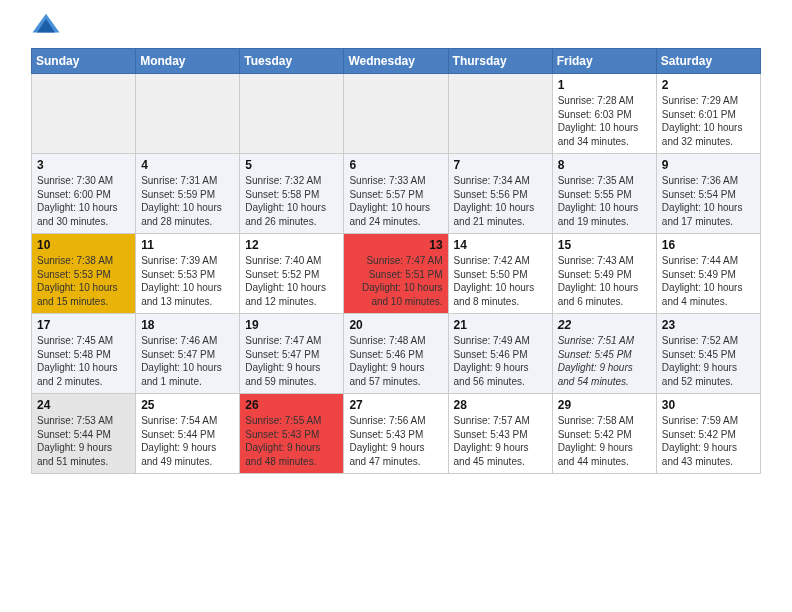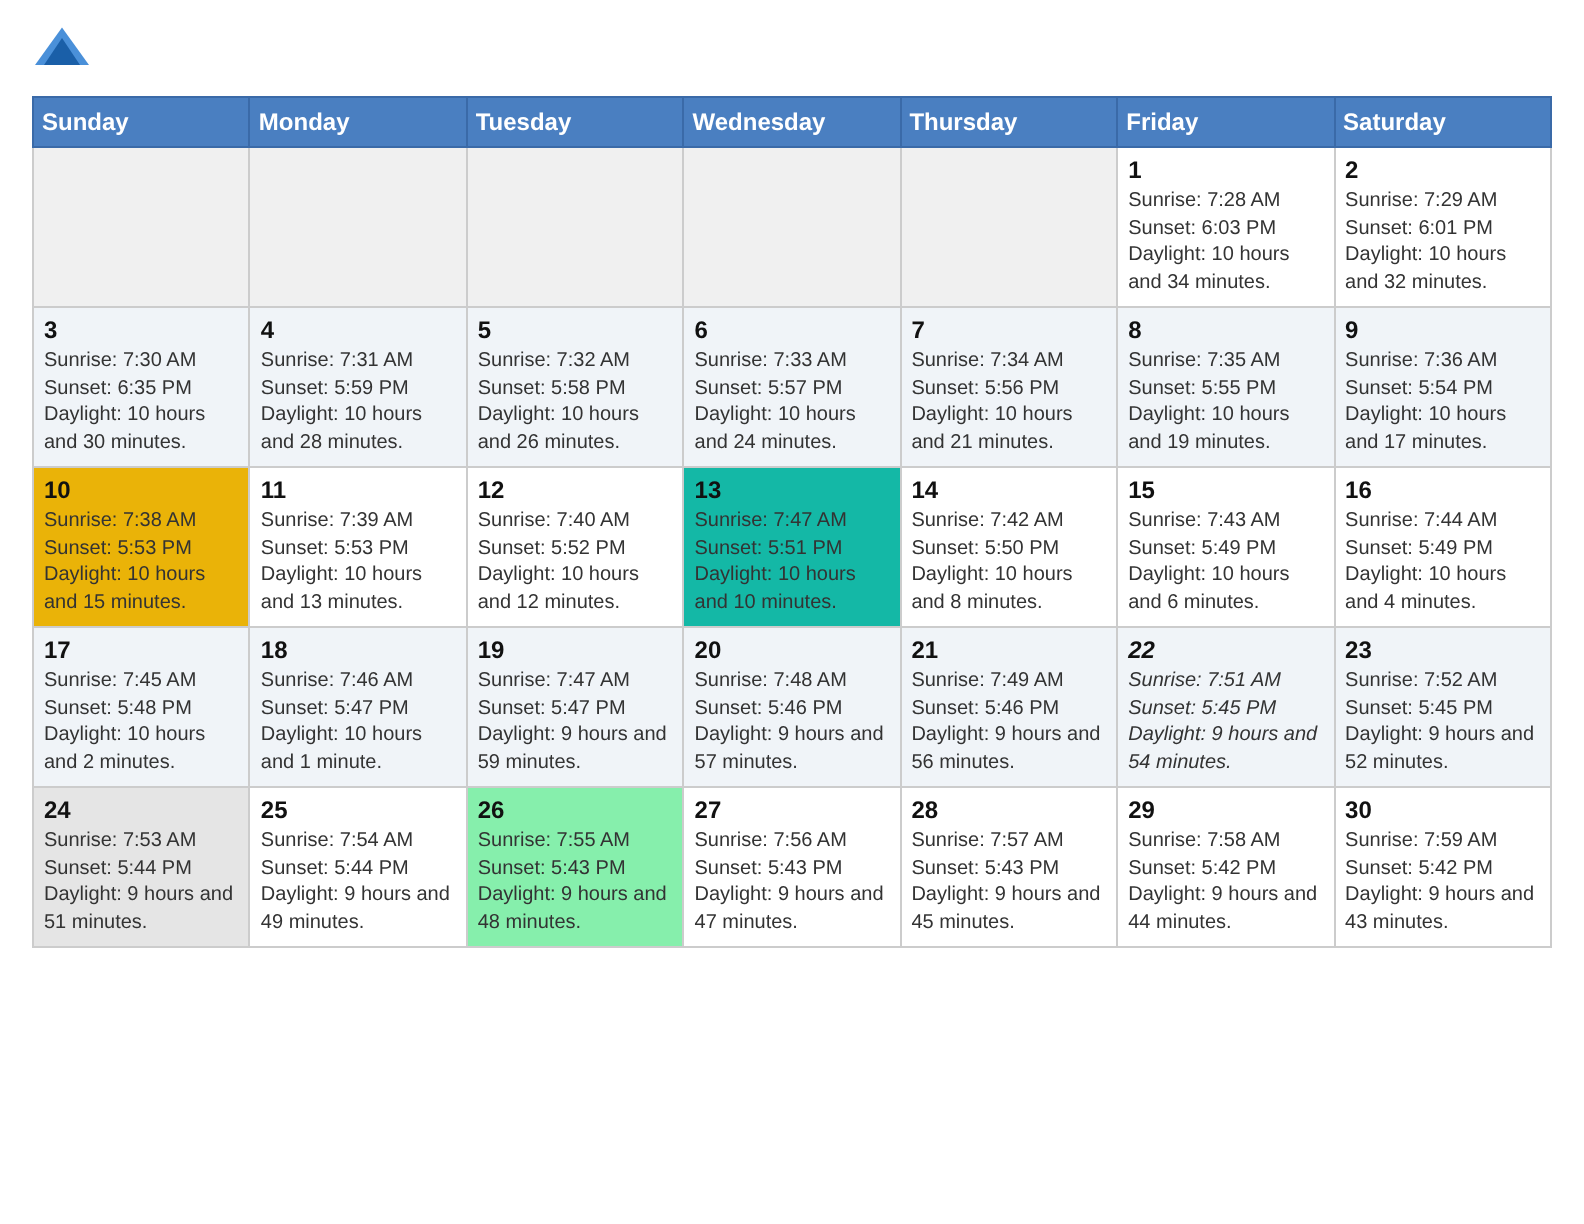--- a/index.html
+++ b/index.html
@@ -6,21 +6,21 @@
     body {
       font-family: Arial, sans-serif;
       background: #fff;
       width: 792px;
       height: 612px;
       overflow: hidden;
     }
     .container {
       width: 792px;
       height: 458px;
-      padding: 10px 16px;
+      padding: 10px 31px;
     }
     .header {
       display: flex;
       justify-content: space-between;
       align-items: flex-start;
       margin-bottom: 8px;
     }
     .logo {
       display: flex;
       align-items: center;
@@ -143,21 +143,21 @@
             <div class="day-num">2</div>
             <div class="day-info">Sunrise: 7:29 AM
 Sunset: 6:01 PM
 Daylight: 10 hours and 32 minutes.</div>
           </td>
         </tr>
         <tr>
           <td style="background: rgb(240, 244, 248);">
             <div class="day-num">3</div>
             <div class="day-info">Sunrise: 7:30 AM
-Sunset: 6:35 PM
+Sunset: 6:00 PM
 Daylight: 10 hours and 30 minutes.</div>
           </td>
           <td style="background: rgb(240, 244, 248);">
             <div class="day-num">4</div>
             <div class="day-info">Sunrise: 7:31 AM
 Sunset: 5:59 PM
 Daylight: 10 hours and 28 minutes.</div>
           </td>
           <td style="background: rgb(240, 244, 248);">
             <div class="day-num">5</div>
@@ -202,21 +202,21 @@
             <div class="day-info">Sunrise: 7:39 AM
 Sunset: 5:53 PM
 Daylight: 10 hours and 13 minutes.</div>
           </td>
           <td style="background: rgb(255, 255, 255);">
             <div class="day-num">12</div>
             <div class="day-info">Sunrise: 7:40 AM
 Sunset: 5:52 PM
 Daylight: 10 hours and 12 minutes.</div>
           </td>
-          <td style="background: #14b8a6;">
+          <td style="background: #ef4444; text-align: right;">
             <div class="day-num">13</div>
             <div class="day-info">Sunrise: 7:47 AM
 Sunset: 5:51 PM
 Daylight: 10 hours and 10 minutes.</div>
           </td>
           <td style="background: rgb(255, 255, 255);">
             <div class="day-num">14</div>
             <div class="day-info">Sunrise: 7:42 AM
 Sunset: 5:50 PM
 Daylight: 10 hours and 8 minutes.</div>
@@ -284,21 +284,21 @@
             <div class="day-info">Sunrise: 7:53 AM
 Sunset: 5:44 PM
 Daylight: 9 hours and 51 minutes.</div>
           </td>
           <td style="background: rgb(255, 255, 255);">
             <div class="day-num">25</div>
             <div class="day-info">Sunrise: 7:54 AM
 Sunset: 5:44 PM
 Daylight: 9 hours and 49 minutes.</div>
           </td>
-          <td style="background: #86efac;">
+          <td style="background: #ef4444;">
             <div class="day-num">26</div>
             <div class="day-info">Sunrise: 7:55 AM
 Sunset: 5:43 PM
 Daylight: 9 hours and 48 minutes.</div>
           </td>
           <td style="background: rgb(255, 255, 255);">
             <div class="day-num">27</div>
             <div class="day-info">Sunrise: 7:56 AM
 Sunset: 5:43 PM
 Daylight: 9 hours and 47 minutes.</div>

